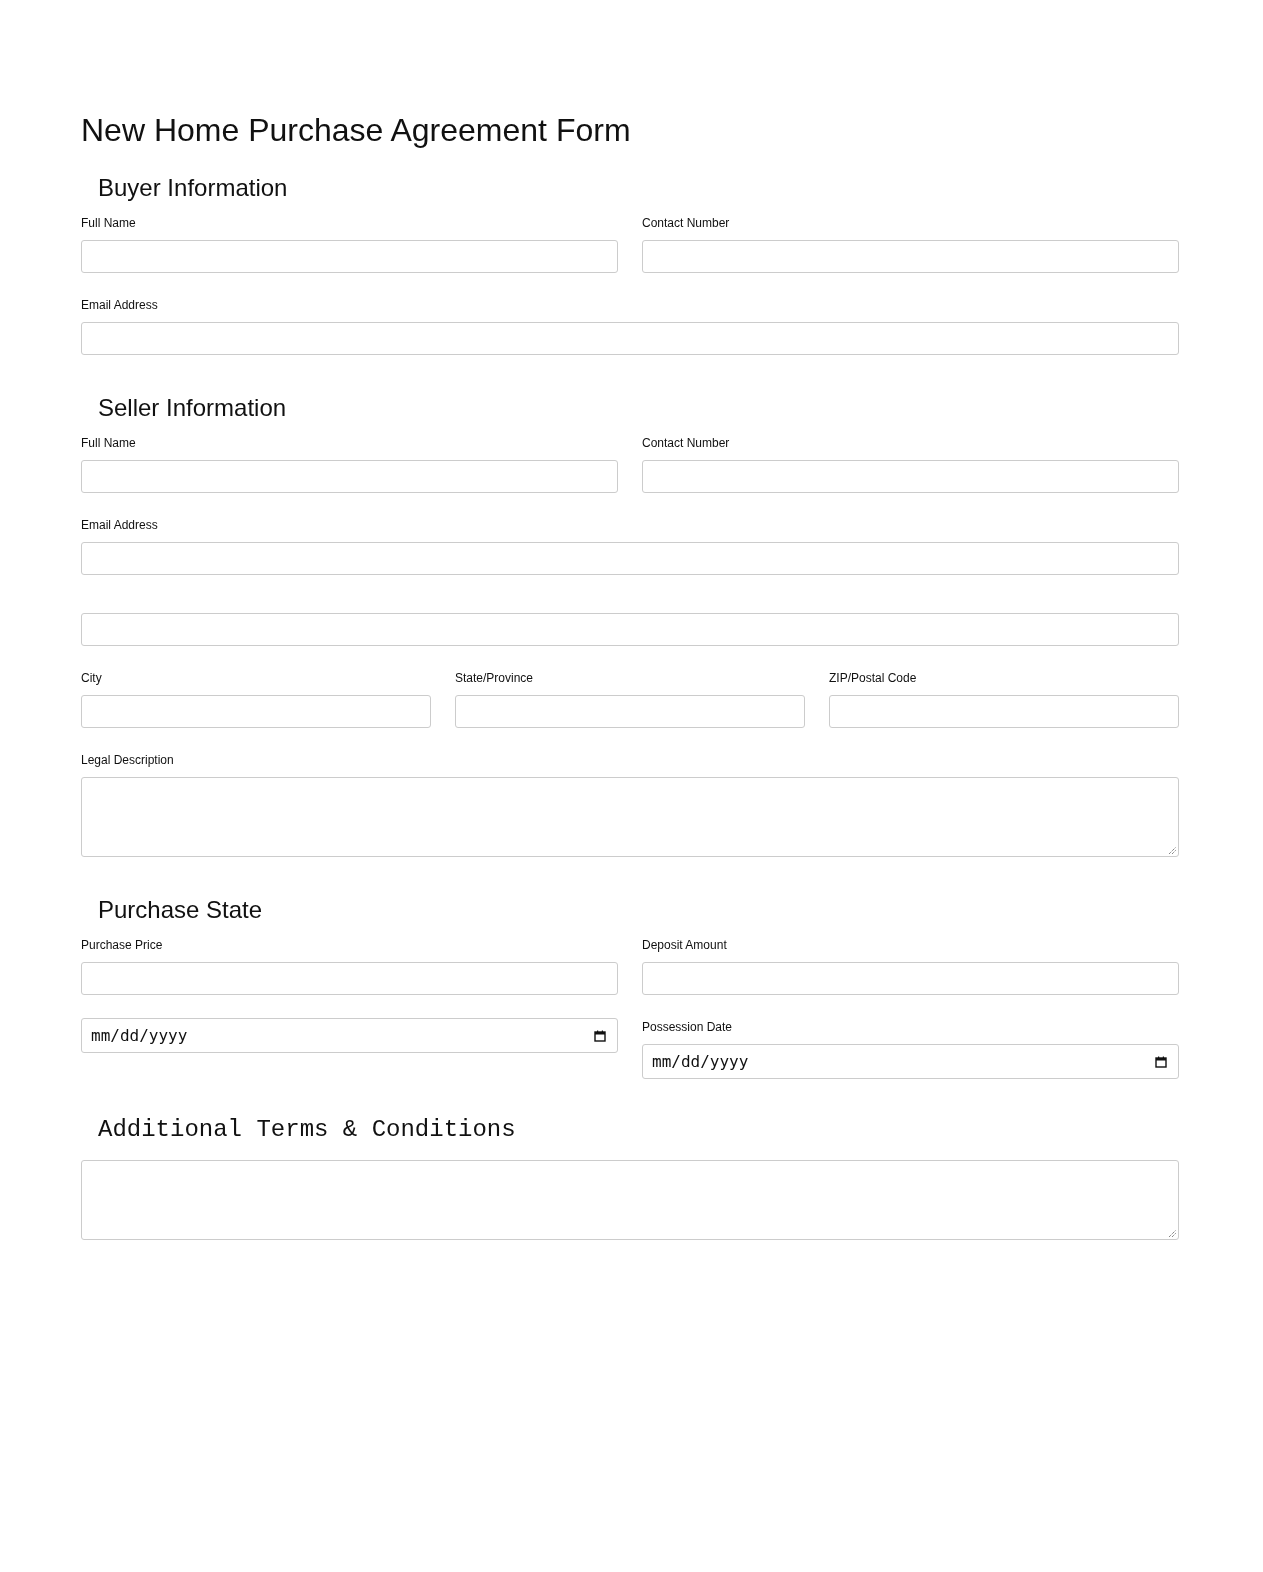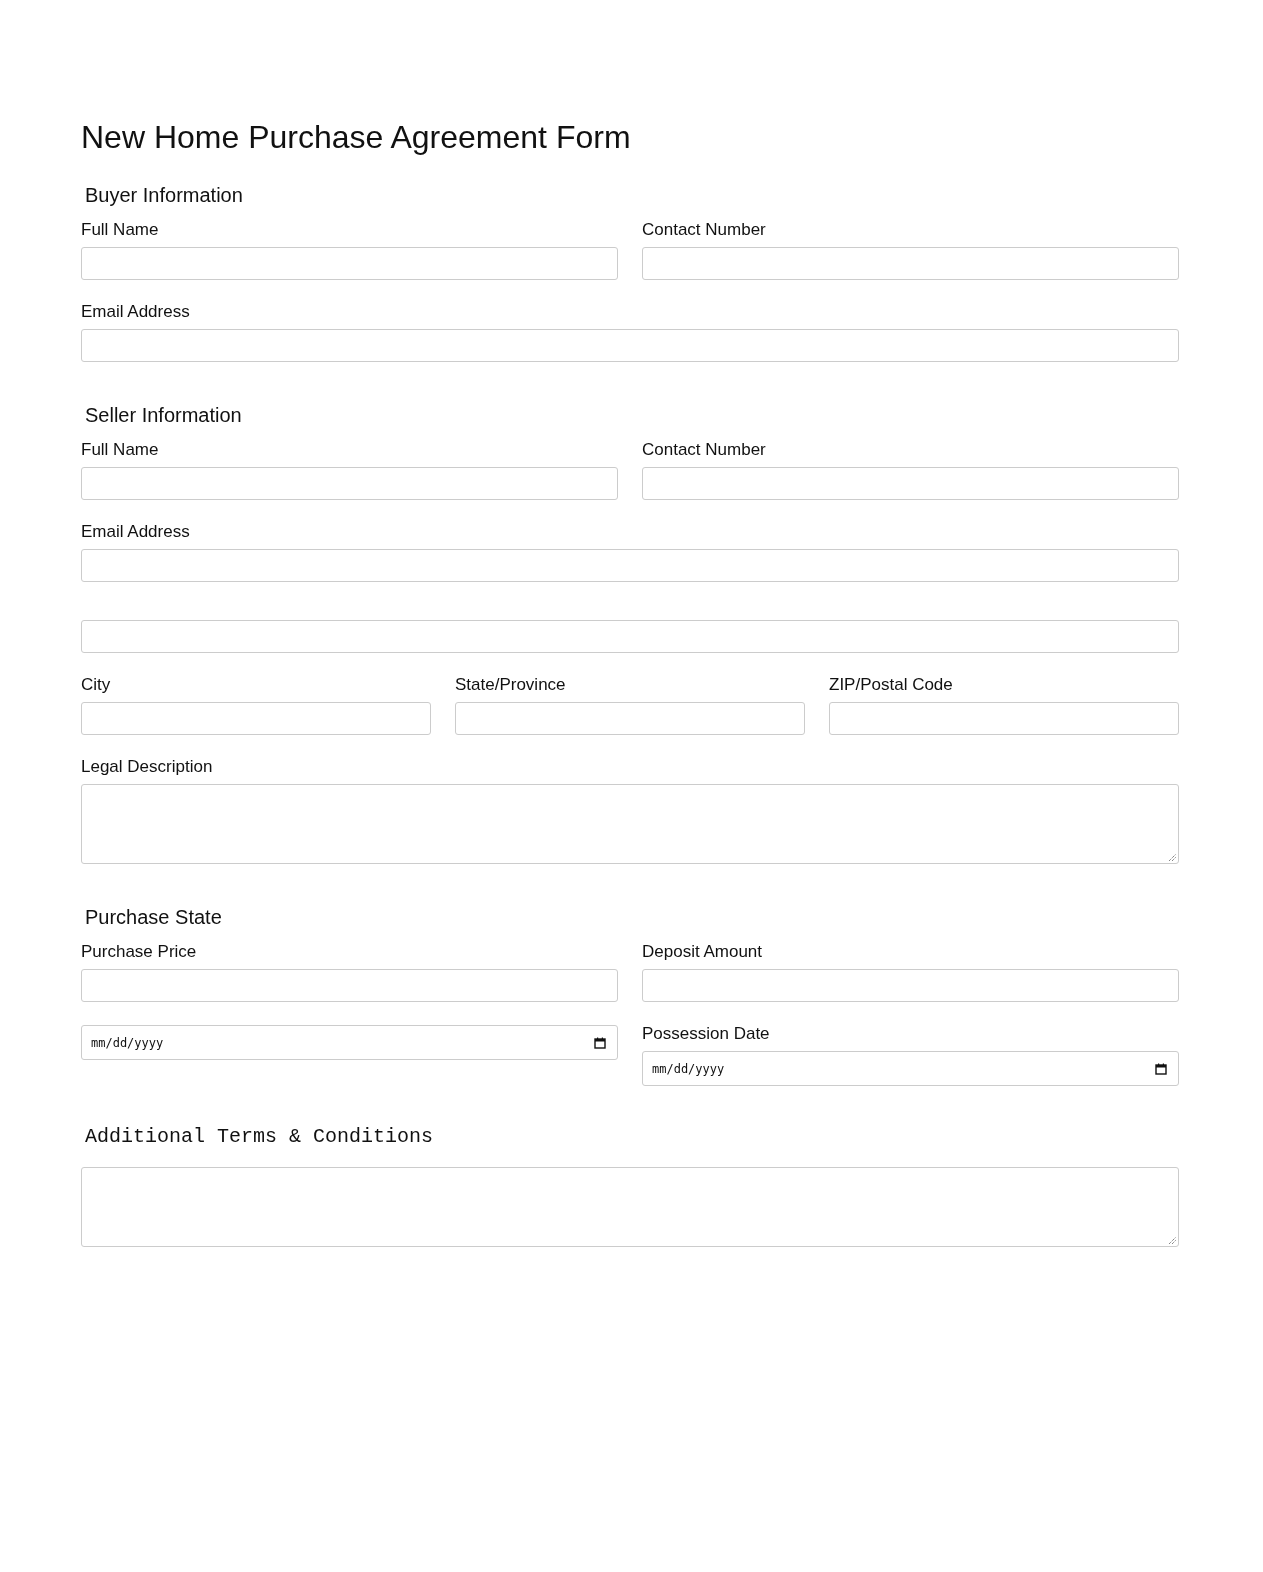--- a/index.html
+++ b/index.html
@@ -11,50 +11,50 @@
       width: 1263px;
       height: 1572px;
       font-family: "Liberation Sans", sans-serif;
       color: #111111;
       position: relative;
       overflow: hidden;
     }
     .container {
       position: absolute;
       left: 81px;
-      top: 116px;
+      top: 109px;
       width: 1098px;
     }
     h1 {
       font-size: 32px;
       font-weight: normal;
       margin: 0;
       line-height: 42px;
       height: 42px;
     }
     h2 {
-      font-size: 20px;
+      font-size: 24px;
       font-weight: normal;
-      margin: 4px;
+      margin: 17px;
       line-height: 30px;
     }
     .section {
       margin-top: 0;
     }
     .row {
       display: flex;
       gap: 24px;
     }
     .field {
       flex: 1 1 0;
       min-width: 0;
     }
     label {
       display: block;
-      font-size: 17px;
+      font-size: 12px;
       line-height: 18px;
       margin-bottom: 8px;
     }
     .text-input {
       display: block;
       box-sizing: border-box;
       width: 100%;
       height: 33px;
       border: 1px solid #cccccc;
       border-radius: 3px;
@@ -72,21 +72,21 @@
       border: 1px solid #cccccc;
       border-radius: 3px;
       background: #ffffff;
       display: flex;
       align-items: center;
       padding: 0 10px 0 9px;
       cursor: text;
     }
     .date-placeholder {
       font-family: "DejaVu Sans Mono", monospace;
-      font-size: 12px;
+      font-size: 16px;
       color: #111111;
       letter-spacing: 0px;
       flex: 1;
     }
     .calendar-icon {
       width: 14px;
       height: 14px;
       display: inline-block;
     }
     .textarea {

